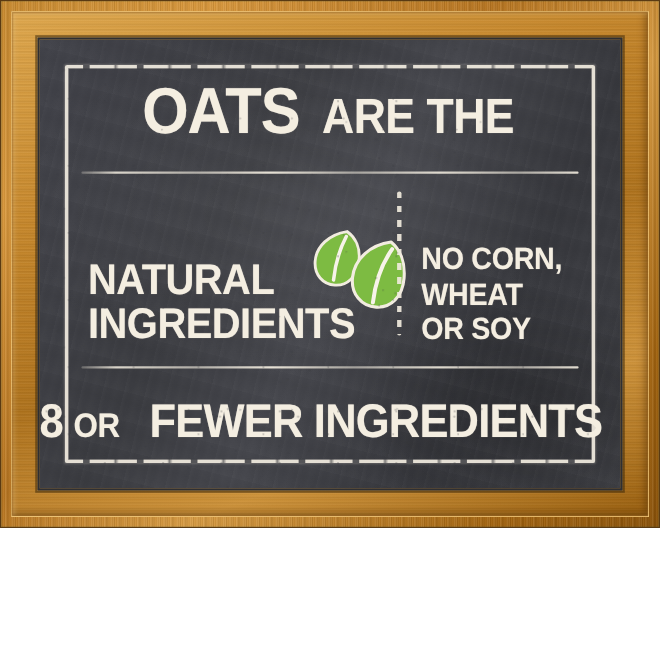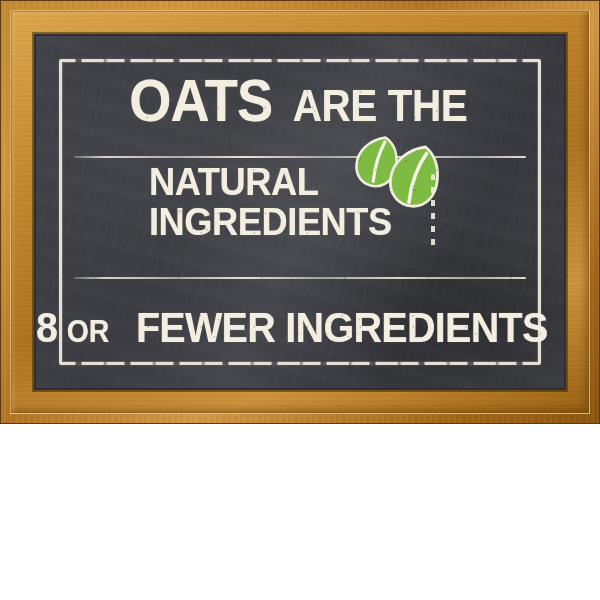--- a/index.html
+++ b/index.html
@@ -11,21 +11,21 @@
     width: 600px;
     height: 600px;
     overflow: hidden;
     font-family: "Liberation Sans", sans-serif;
   }
 
   
   #sign-board {
     position: relative;
     width: 600px;
-    height: 424px;
+    height: 480px;
     box-sizing: border-box;
     background: #0f766e;
   }
 
   .frame-outer {
     position: absolute;
     inset: 0;
     box-sizing: border-box;
     border: 1px solid #5a3a12;
     background:
@@ -201,21 +201,21 @@
     border-radius: 1px;
     filter: blur(0.2px);
   }
   .rule-top { margin-top: 26px; }
   .rule-bottom { margin-top: 0; }
 
   
   .middle-row {
     flex: 1 1 auto;
     display: flex;
-    align-items: flex-start;
+    align-items: flex-end;
     justify-content: center;
     position: relative;
     padding: 4px 0 18px 0;
   }
   .col-left {
     flex: 0 0 auto;
     position: relative;
     text-align: left;
     padding-right: 16px;
   }
@@ -368,20 +368,25 @@
 
             <g transform="translate(0,0)">
               <path d="M76.5 13 C58 15.5 43.5 28 41.5 45 C39.8 60 49.5 71.5 63 72.2 C77 73 87 62 88.3 46 C89.6 31 84.5 19.5 76.5 13 Z" fill="#7dbb42" stroke="#f2ece0" stroke-width="2.8" stroke-linejoin="round"></path>
               <path d="M77.5 19.5 C69 31.5 62.5 47 60 68" fill="none" stroke="#f7f3e9" stroke-width="3.6" stroke-linecap="round"></path>
             </g>
           </svg>
         </div>
 
         <div class="v-dash"></div>
 
+        <div class="col-right">
+          <span class="right-line">NO CORN,</span>
+          <span class="right-line">WHEAT</span>
+          <span class="right-line">OR SOY</span>
+        </div>
 
       </div>
 
       <div class="rule rule-bottom"></div>
 
       <div class="bottom-row">
         <span class="bot-num">8</span>
           <span class="bot-or">OR</span>
           <span class="bot-rest">FEWER INGREDIENTS</span>
       </div>

